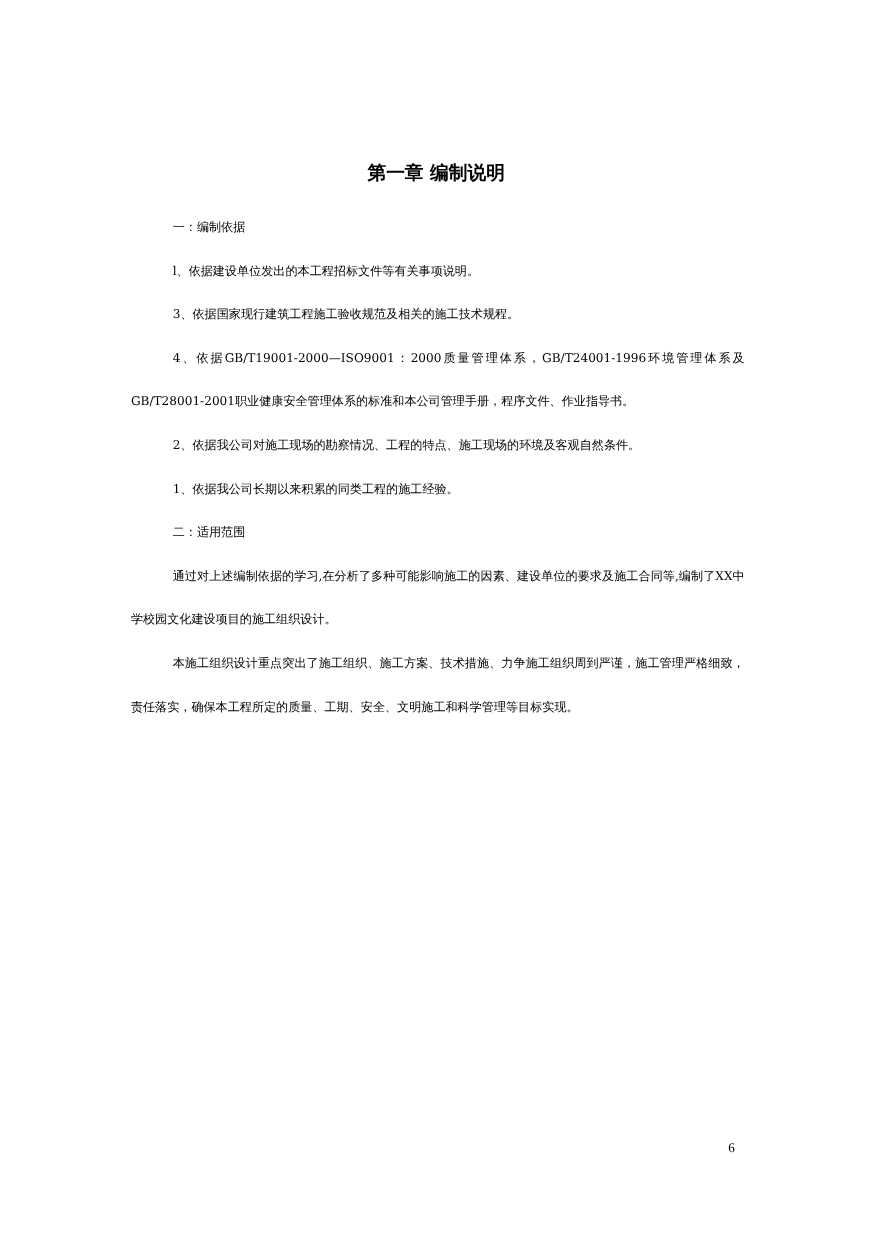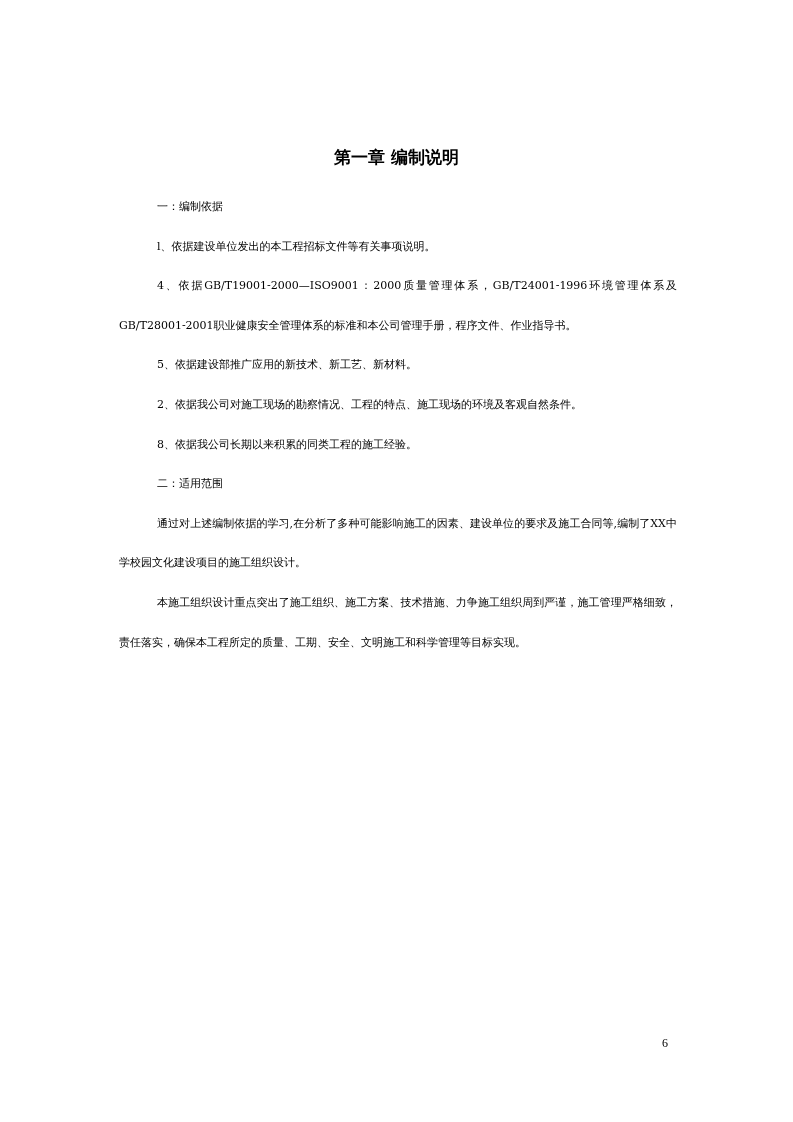--- a/index.html
+++ b/index.html
@@ -13,22 +13,22 @@
   .pagenum { position:absolute; left:662px; top:1036px; font-size:12px; font-family:"Liberation Serif",serif; }
 </style>
 </head>
 <body>
 
 <div class="page">
   <div class="title">第一章  编制说明</div>
   <div class="body">
     <p class="p">一：编制依据</p>
     <p class="p">l、依据建设单位发出的本工程招标文件等有关事项说明。</p>
+    <p class="p">3、依据国家现行建筑工程施工验收规范及相关的施工技术规程。</p>
     <p class="p">4、依据GB/T19001-2000—ISO9001：2000质量管理体系，GB/T24001-1996环境管理体系及GB/T28001-2001职业健康安全管理体系的标准和本公司管理手册，程序文件、作业指导书。</p>
-    <p class="p">5、依据建设部推广应用的新技术、新工艺、新材料。</p>
     <p class="p">2、依据我公司对施工现场的勘察情况、工程的特点、施工现场的环境及客观自然条件。</p>
-    <p class="p">8、依据我公司长期以来积累的同类工程的施工经验。</p>
+    <p class="p">1、依据我公司长期以来积累的同类工程的施工经验。</p>
     <p class="p">二：适用范围</p>
     <p class="p">通过对上述编制依据的学习,在分析了多种可能影响施工的因素、建设单位的要求及施工合同等,编制了XX中学校园文化建设项目的施工组织设计。</p>
     <p class="p">本施工组织设计重点突出了施工组织、施工方案、技术措施、力争施工组织周到严谨，施工管理严格细致，责任落实，确保本工程所定的质量、工期、安全、文明施工和科学管理等目标实现。</p>
   </div>
   <div class="pagenum">6</div>
 </div>
 
 </body></html>

